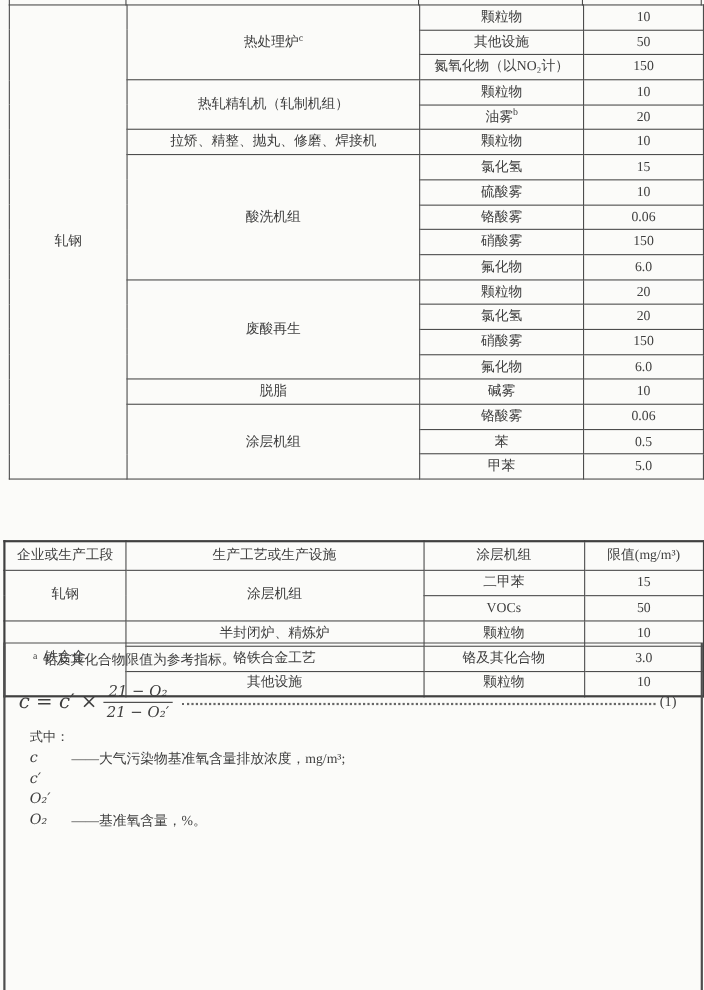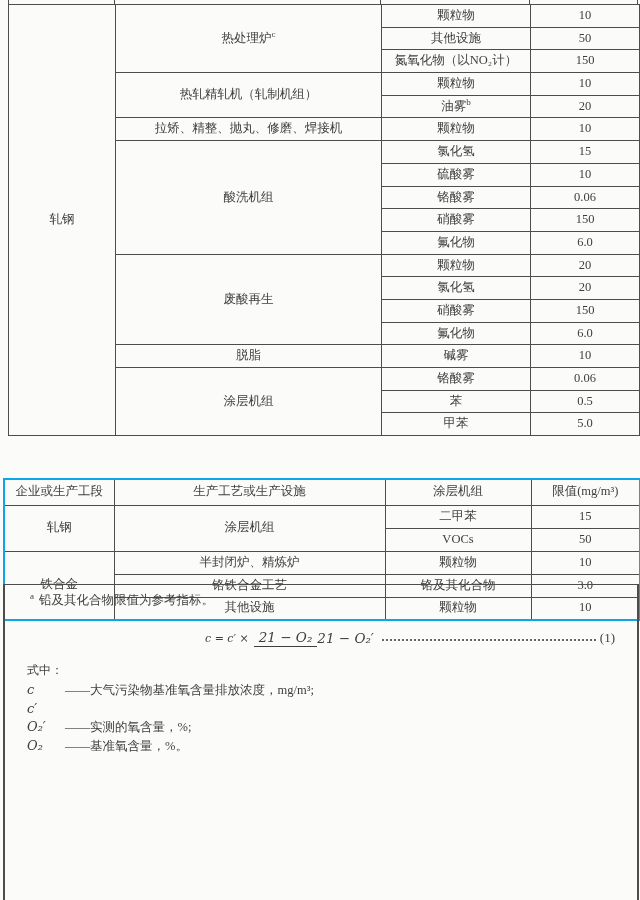--- a/index.html
+++ b/index.html
@@ -22,37 +22,37 @@
     vertical-align: middle;
     font-size: 12.5px;
     line-height: 1.25;
     padding: 1px 2px;
     overflow: hidden;
   }
 
   #t1 { left: 8px; top: 4px; width: 631px; }
   #t1 td { height: 22.7px; }
 
-  #t2 { left: 3px; top: 478px; width: 636px; border: 2px solid #0ea5e9; }
+  #t2 { left: 3px; top: 491px; width: 636px; border: 2px solid #404040; }
   #t2 td { height: 23px; }
   #t2 tr.hdr td { height: 26px; }
 
   sup.mk { font-size: 9px; vertical-align: super; line-height: 0; }
 
   #notes {
     position: absolute; left: 3px; top: 584px; width: 636px; height: 325px;
     border: 2px solid #4d4d4d; border-top: 1px solid #4d4d4d;
     padding: 4px 16px 0 12px; overflow: hidden;
   }
   .note { font-size: 12.5px; line-height: 23px; padding-left: 26px; text-indent: -13px; }
   .note sup.mk { margin-right: 5px; }
 
   .formula { display: flex; align-items: center; height: 46px; margin: 3px 6px 1px 0; }
-  .f-lhs { margin-left: 188px; font-style: italic; font-size: 11px; font-family: "DejaVu Serif", serif; white-space: nowrap; }
-  .frac { display: inline-flex; flex-direction: row; text-align: center; font-style: italic;
+  .f-lhs { font-style: italic; font-size: 18px; font-family: "DejaVu Serif", serif; white-space: nowrap; }
+  .frac { display: inline-flex; flex-direction: column; text-align: center; font-style: italic;
           font-size: 13.5px; font-family: "DejaVu Serif", serif; margin-left: 5px; }
   .frac .num { border-bottom: 1px solid #3e3e3e; padding: 0 5px 1px; }
   .frac .den { padding-top: 1px; }
   .dots { flex: 1; border-bottom: 2px dotted #666; margin: 0 4px 0 8px; transform: translateY(2px); height: 0; }
   .f-no { font-size: 13px; white-space: nowrap; }
 
   .where { font-size: 12px; line-height: 15px; margin: 2px 0 3px 10px; }
   .def { display: flex; font-size: 12.5px; line-height: 18.5px; margin-left: 10px; }
   .def .sym { width: 38px; font-style: italic; font-family: "DejaVu Serif", serif; font-size: 13px; flex: none; }
 </style>
@@ -223,21 +223,20 @@
     <div class="where">式中：</div>
     <div class="def">
       <span class="sym">c</span>
         <span>——大气污染物基准氧含量排放浓度，mg/m³;</span>
     </div>
     <div class="def">
       <span class="sym">c′</span>
     </div>
     <div class="def">
       <span class="sym">O₂′</span>
-        <span>——实测的氧含量，%;</span>
     </div>
     <div class="def">
       <span class="sym">O₂</span>
         <span>——基准氧含量，%。</span>
     </div>
   </div>
 
 </div>
 
 </body></html>

